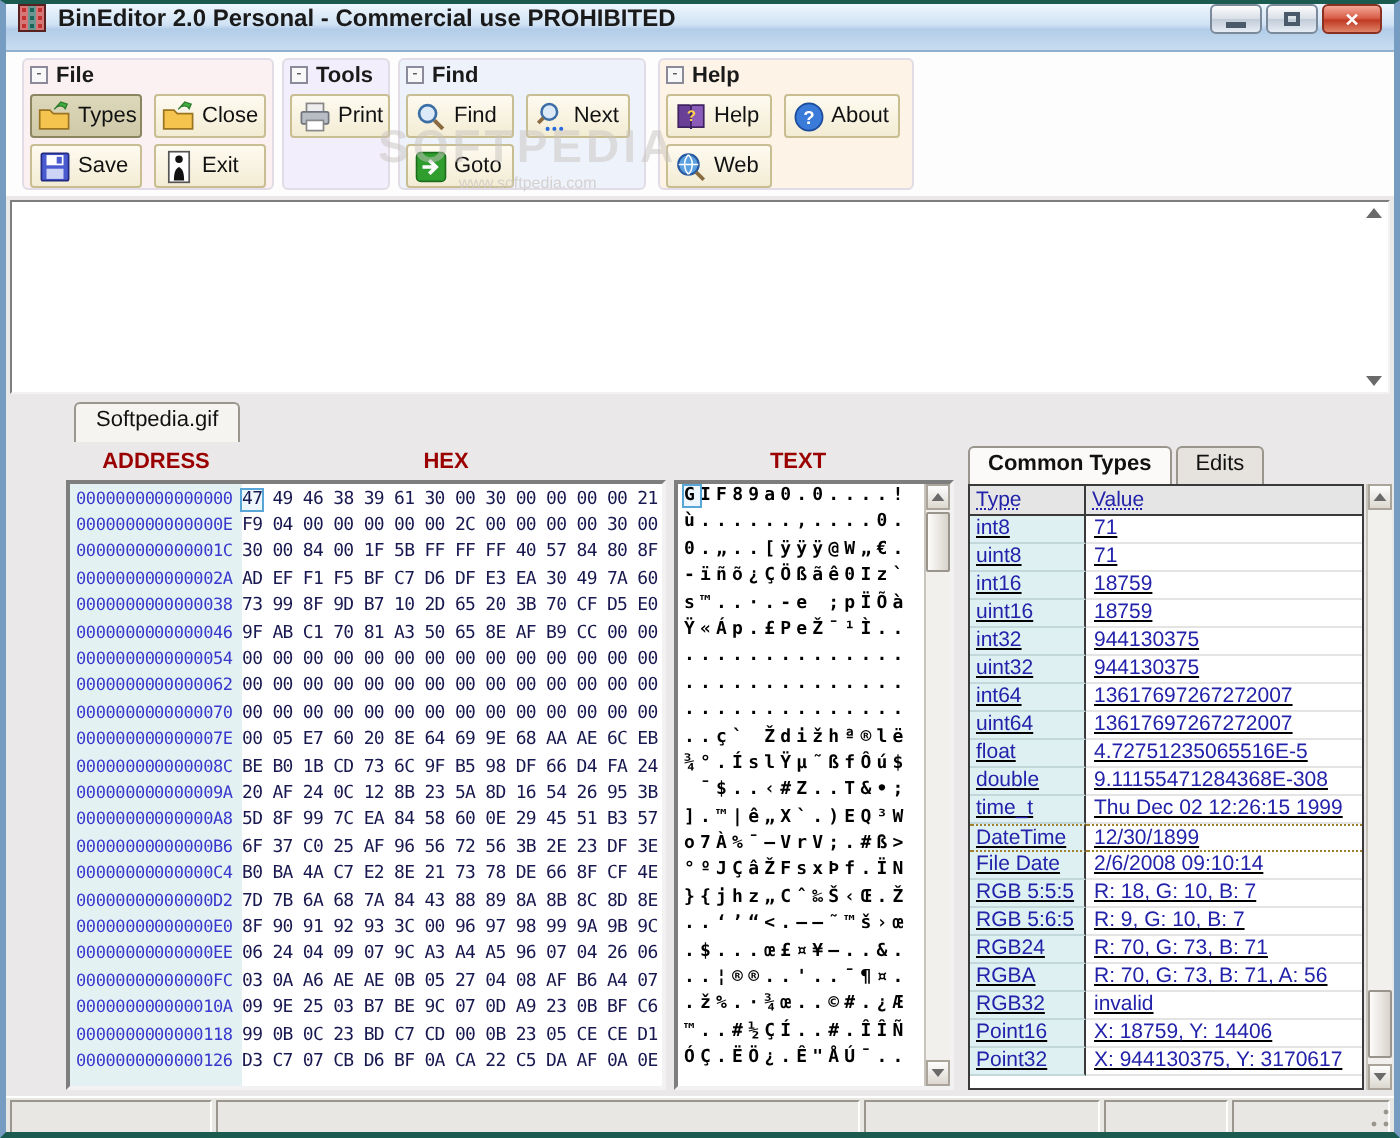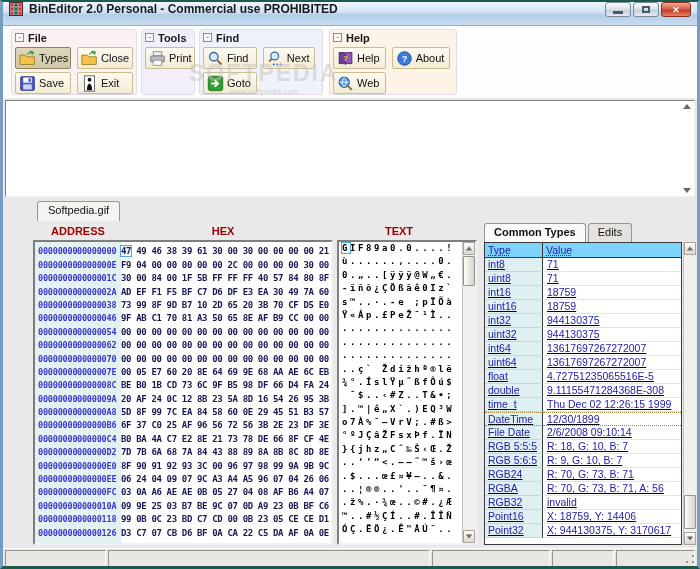--- a/index.html
+++ b/index.html
@@ -74,21 +74,21 @@
   .col-header{ position:absolute; font-size:11px; font-weight:bold; color:#9b0000; }
   .hdr-address{ left:33px; top:223px; width:84px; text-align:center; }
   .hdr-hex{ left:118px; top:223px; width:204px; text-align:center; }
   .hdr-text{ left:336px; top:223px; width:120px; text-align:center; }
 
   
   .pane{ position:absolute; background:#fff; border:2px solid; border-color:#7e7e7e #f2f2f2 #f2f2f2 #7e7e7e; }
   .hex-pane{ left:30px; top:238px; width:300px; height:305px; overflow:hidden; }
   .addr-strip{ position:absolute; left:0; top:0; width:86px; height:100%; background:#e4f1f3; }
   .hex-rows{ position:absolute; left:0; top:1px; width:100%; }
-  .hrow{ display:flex; height:13.4px; align-items:flex-end; font-family:"DejaVu Sans Mono", monospace; font-weight:bold; }
+  .hrow{ display:flex; height:13.4px; align-items:center; font-family:"DejaVu Sans Mono", monospace; font-weight:normal; }
   .hrow .a1{ width:42px; padding-left:3px; font-size:8.5px; letter-spacing:-0.2px; color:#3838cc; }
   .hrow .a2{ width:44px; font-size:8.5px; letter-spacing:-0.2px; color:#3838cc; }
   .hrow .hx{ font-size:9px; letter-spacing:-0.35px; color:#181850; white-space:pre; }
   .cursor-byte{ outline:1px solid #58a6d8; background:#eef7fd; }
 
   
   .text-pane{ left:334px; top:238px; width:140px; height:305px; overflow:hidden; }
   .text-rows{ position:absolute; left:3px; top:1px; }
   .trow{ height:13.4px; font-family:"DejaVu Sans Mono", monospace; font-weight:bold; font-size:9px;
     letter-spacing:2.6px; color:#000; white-space:pre; }
@@ -103,21 +103,21 @@
   .text-sb .up{ position:absolute; top:0; left:0; right:0; }
   .text-sb .down{ position:absolute; bottom:0; left:0; right:0; }
 
   
   .tp-tabs{ position:absolute; left:481px; top:221px; height:19px; display:flex; }
   .tp-tab{ height:19px; padding:2px 9px 0 9px; font-size:11px; color:#111;
     border:1px solid #9a968e; border-bottom:none; border-radius:3px 3px 0 0; background:#e6e3de; margin-right:2px; }
   .tp-tab.active{ background:#fbfaf8; font-weight:bold; }
   .types-table{ position:absolute; left:481px; top:240px; width:198px; height:303px; background:#fff;
     border:1px solid #3a3a3a; overflow:hidden; }
-  .tt-head{ display:flex; height:15px; background:#7dd3fc; border-bottom:1px solid #3a3a3a; }
+  .tt-head{ display:flex; height:15px; background:#e5e5e5; border-bottom:1px solid #3a3a3a; }
   .tt-head .c1{ width:58px; border-right:1px solid #3a3a3a; }
   .tt-head span{ font-size:10.5px; color:#2222aa; padding:1px 3px; text-decoration:underline dotted; }
   .ttrow{ display:flex; height:14px;text-decoration:underline; }
   .ttrow .tc{ width:58px; background:#dff0f2; border-right:1px solid #3a3a3a; border-bottom:1px solid #c2d8da;
     font-size:10.5px; color:#2222aa; padding:0 3px; white-space:nowrap; overflow:hidden; }
   .ttrow .vc{ flex:1; font-size:10.5px; color:#2222aa; padding:0 4px; border-bottom:1px solid #e4e4e4;
     white-space:nowrap; overflow:hidden; }
   .ttrow.sel .tc,.ttrow.sel .vc{ border-top:1px dotted #a08030; border-bottom:1px dotted #a08030; }
   .types-sb{ left:680px; top:240px; height:303px; }
   .types-sb .up{ position:absolute; top:0; left:0; right:0; }

